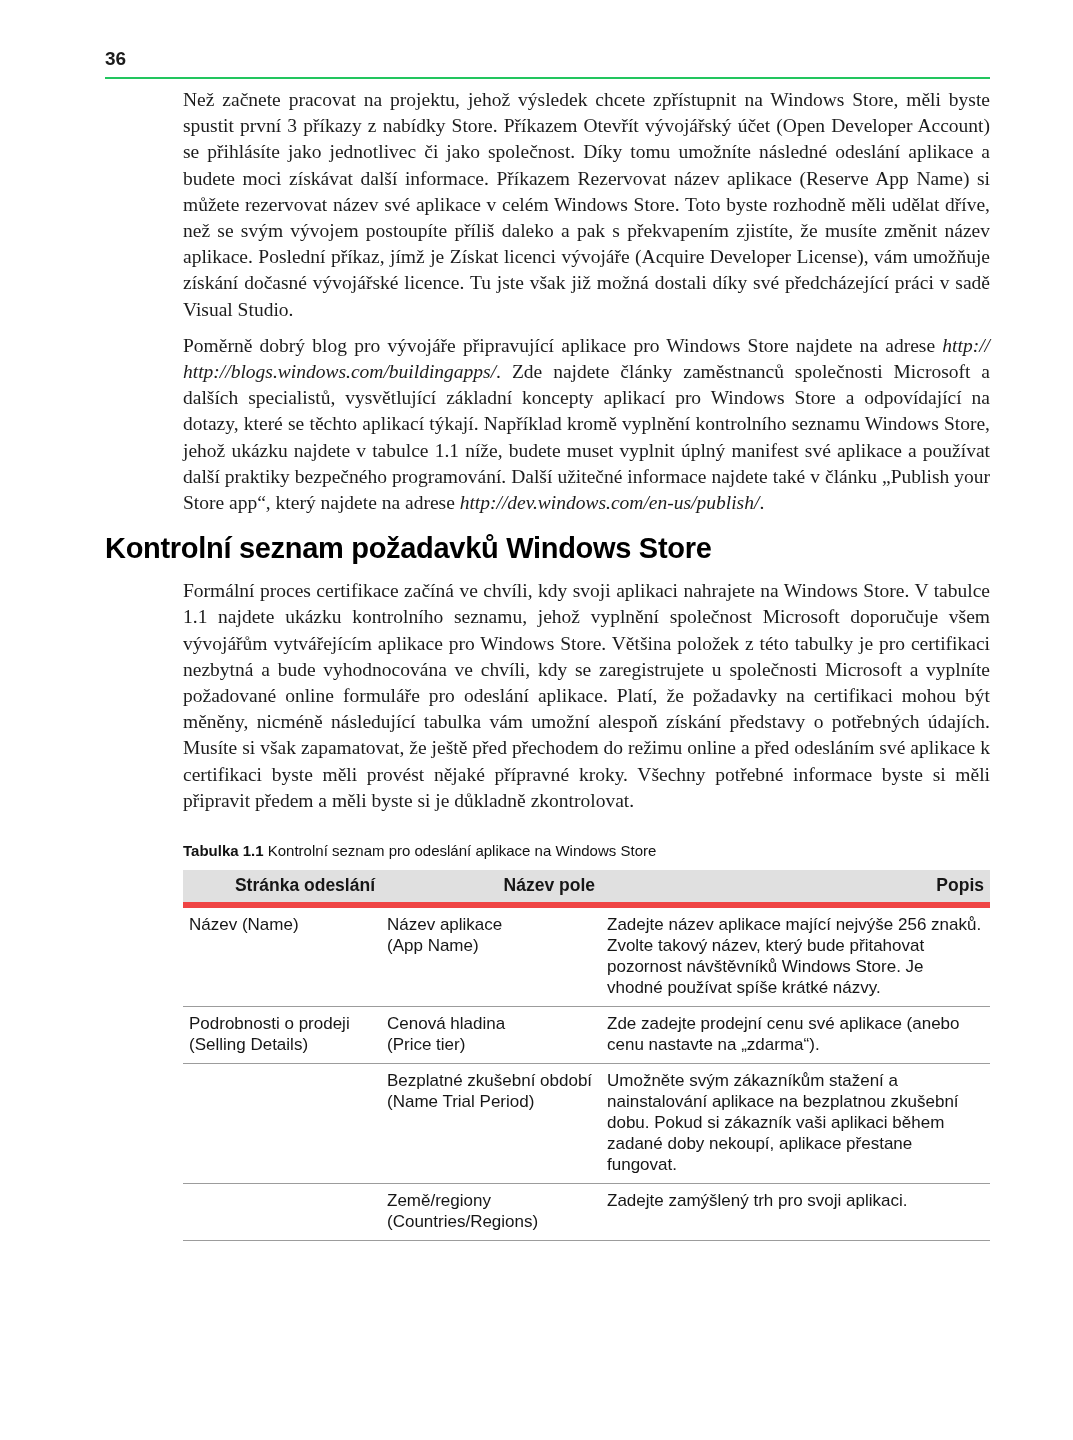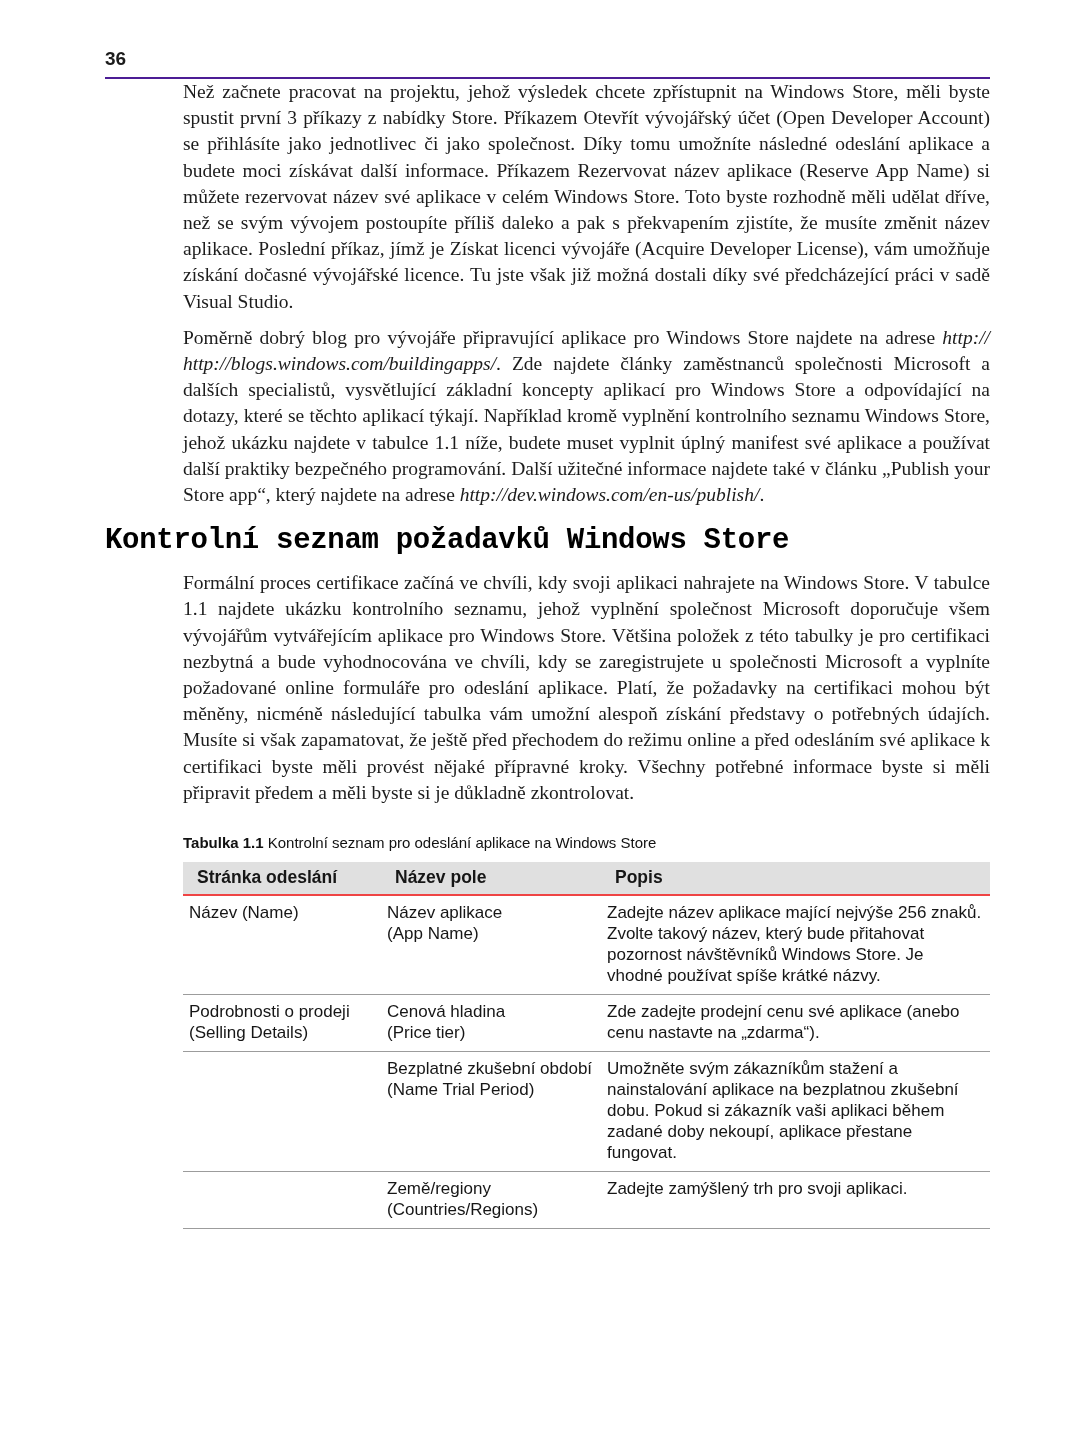--- a/index.html
+++ b/index.html
@@ -17,47 +17,47 @@
     height: 1440px;
     background: #ffffff;
     padding: 48px 83px 0 105px; 
   }
   
   .running-header {
     display: flex;
     align-items: baseline;
     font-family: "Liberation Sans", sans-serif;
     padding-bottom: 7px;
-    border-bottom: 2px solid #4c1d95;
+    border-bottom: 2px solid #22c55e;
   }
   .pagenum {
     font-weight: bold;
     font-size: 19px;
     width: 78px;
     flex: 0 0 78px;
   }
   .chapter-title {
     font-size: 18.5px;
     color: #111111;
     letter-spacing: 0.1px;
   }
   
   .text-col { margin-left: 78px; }
   p.body {
     font-size: 19.5px;
     line-height: 26.2px;
     text-align: justify;
-    margin-top: 0;
+    margin-top: 8px;
   }
   p.body + p.body { margin-top: 10px; }
   p.body em { font-style: italic; }
   .first-para { margin-top: 33px; }
   
   h1.section-heading {
-    font-family: Liberation Mono, monospace;
+    font-family: Liberation Sans, sans-serif;
     font-weight: bold;
     font-size: 29px;
     letter-spacing: -0.3px;
     color: #000000;
     margin: 16px 0 13px -78px; 
   }
   
   .table-caption {
     font-family: "Liberation Sans", sans-serif;
     font-size: 15px;
@@ -75,23 +75,23 @@
     line-height: 21px;
     color: #161616;
     table-layout: fixed;
   }
   table.checklist col.c1 { width: 198px; }
   table.checklist col.c2 { width: 220px; }
   table.checklist col.c3 { width: 389px; }
   table.checklist thead th {
     background: #e0e0e0;
     font-weight: bold;
-    text-align: left;
-    padding: 5px 6px 6px 14px;
-    border-bottom: 2px solid #ef4444;
+    text-align: right;
+    padding: 5px 6px 6px 8px;
+    border-bottom: 6px solid #ef4444;
     font-size: 17.5px;
   }
   table.checklist tbody td {
     vertical-align: top;
     padding: 6px 8px 8px 6px;
     border-bottom: 1.5px solid #9c9c9c;
   }
 </style>
 </head>
 <body>

